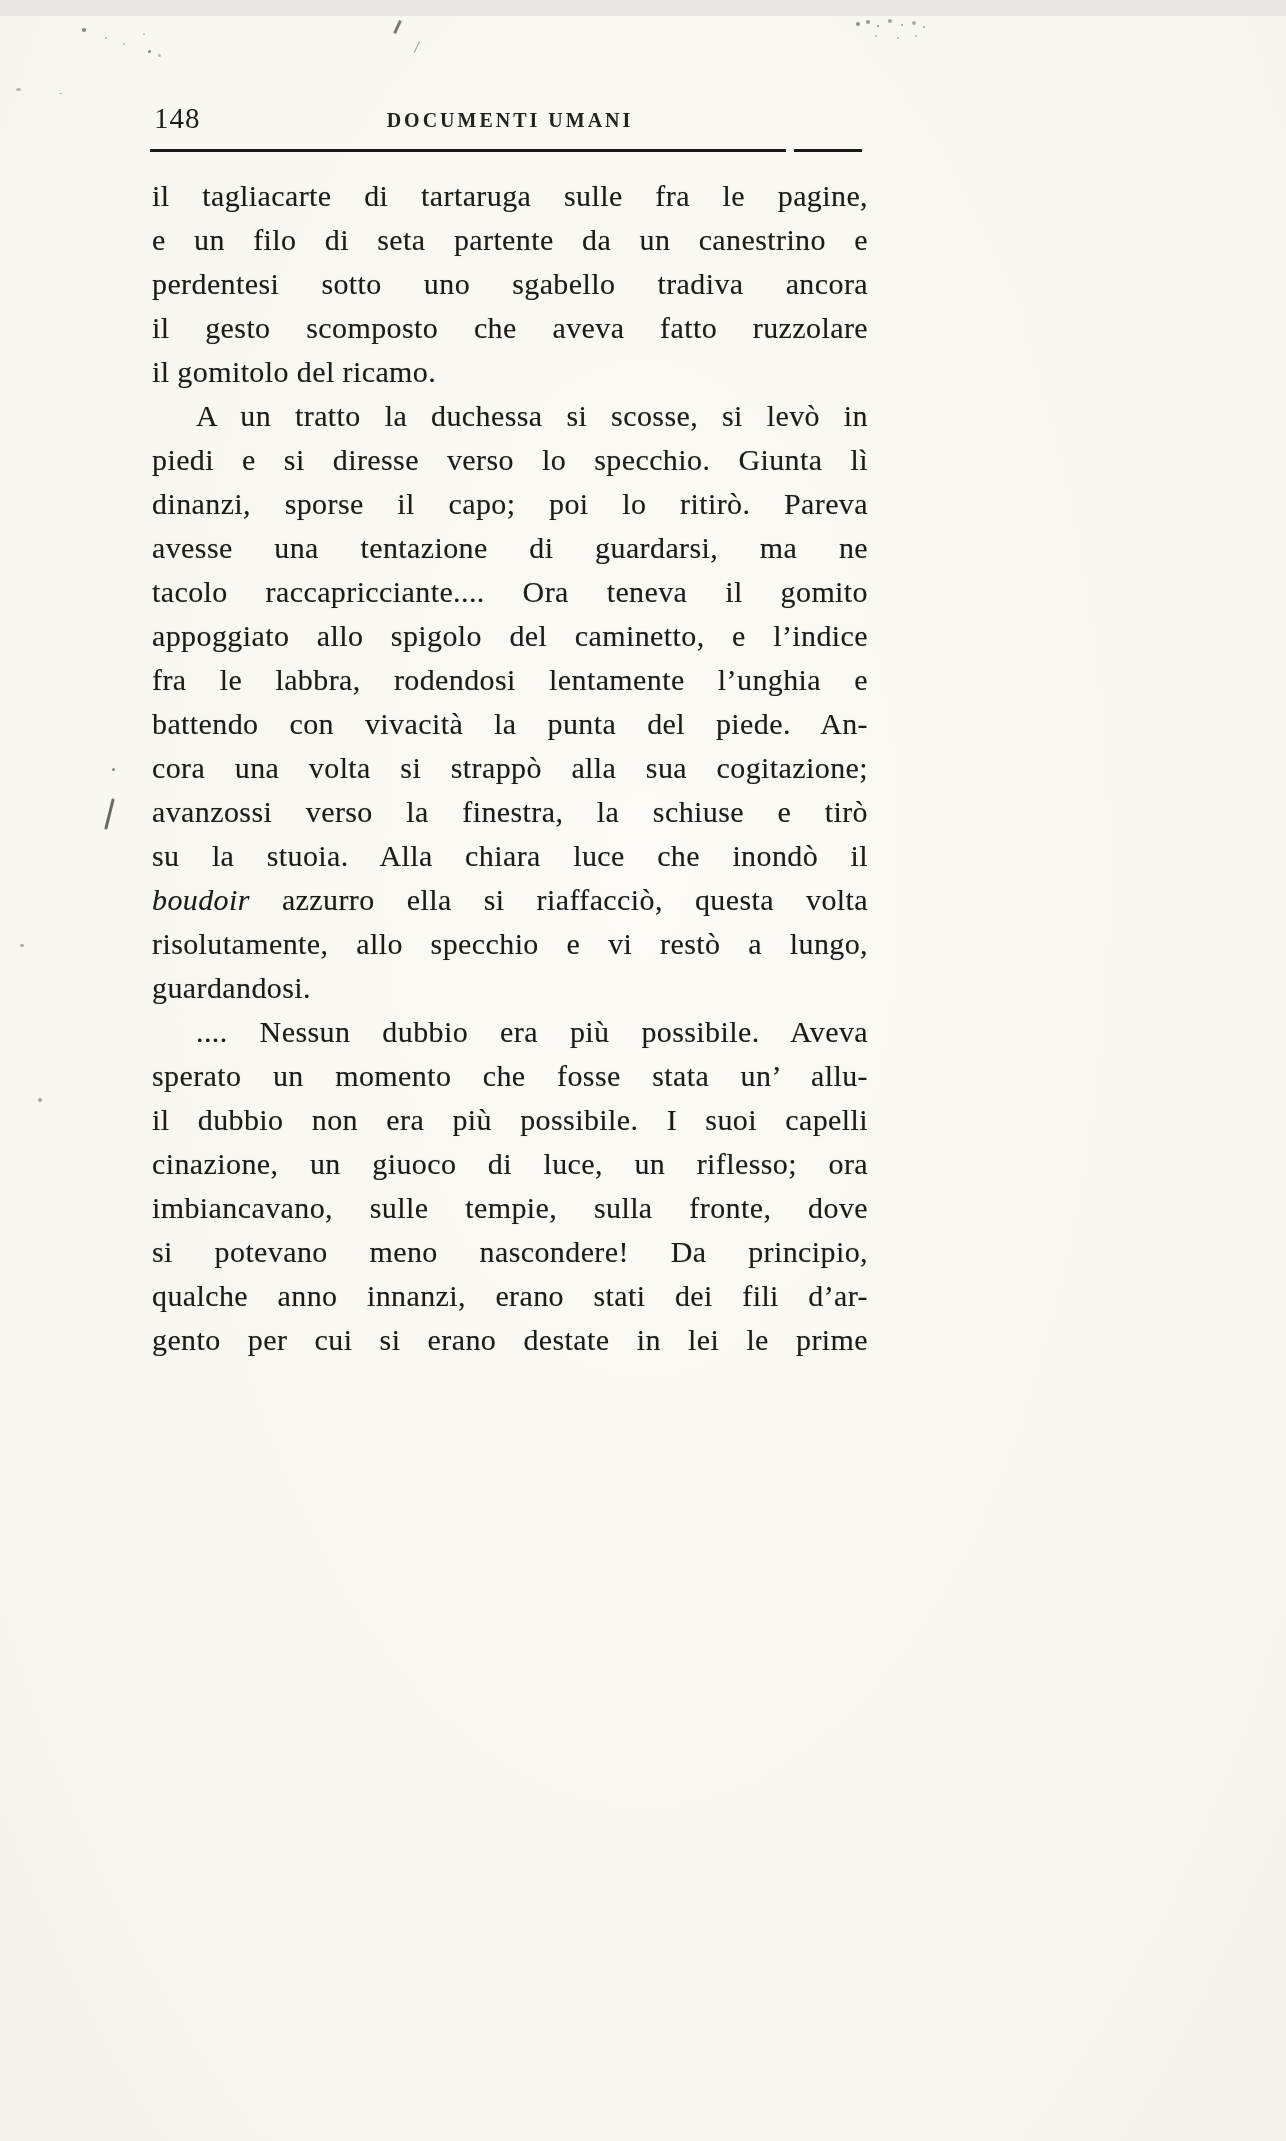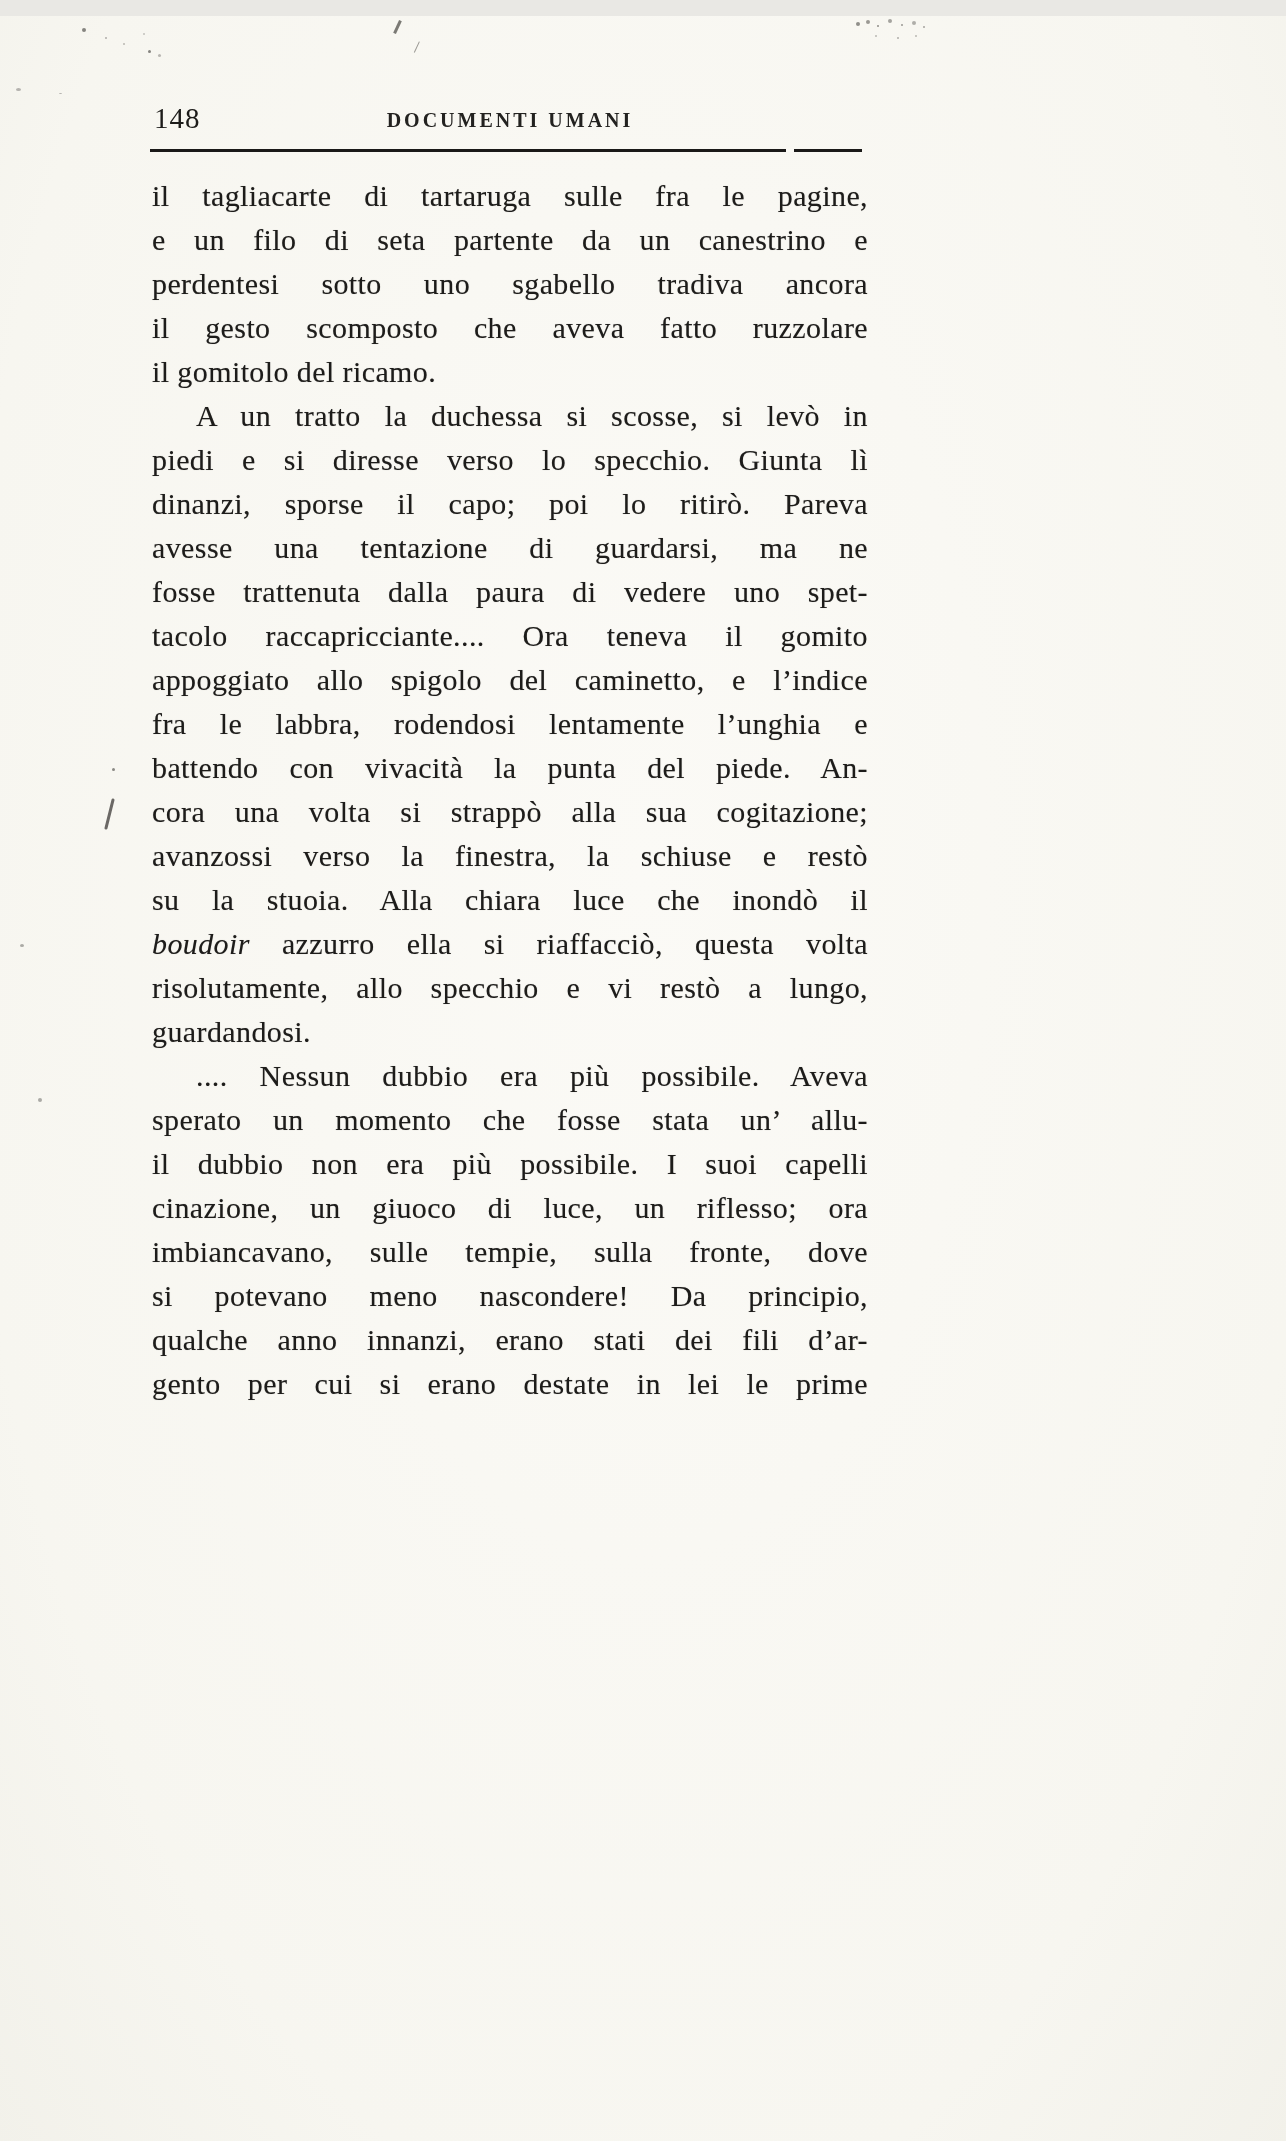--- a/index.html
+++ b/index.html
@@ -134,27 +134,26 @@
     <div class="line">il tagliacarte di tartaruga sulle fra le pagine,</div>
     <div class="line">e un filo di seta partente da un canestrino e</div>
     <div class="line">perdentesi sotto uno sgabello tradiva ancora</div>
     <div class="line">il gesto scomposto che aveva fatto ruzzolare</div>
     <div class="line last">il gomitolo del ricamo.</div>
 
     <div class="line indent">A un tratto la duchessa si scosse, si levò in</div>
     <div class="line">piedi e si diresse verso lo specchio. Giunta lì</div>
     <div class="line">dinanzi, sporse il capo; poi lo ritirò. Pareva</div>
     <div class="line">avesse una tentazione di guardarsi, ma ne</div>
-    <div class="line">fosse trattenuta dalla paura di vedere uno spet-</div>
     <div class="line">tacolo raccapricciante.... Ora teneva il gomito</div>
     <div class="line">appoggiato allo spigolo del caminetto, e l’indice</div>
     <div class="line">fra le labbra, rodendosi lentamente l’unghia e</div>
     <div class="line">battendo con vivacità la punta del piede. An-</div>
     <div class="line">cora una volta si strappò alla sua cogitazione;</div>
-    <div class="line">avanzossi verso la finestra, la schiuse e restò</div>
+    <div class="line">avanzossi verso la finestra, la schiuse e tirò</div>
     <div class="line">su la stuoia. Alla chiara luce che inondò il</div>
     <div class="line"><em class="it">boudoir</em><span> azzurro ella si riaffacciò, questa volta</span></div>
     <div class="line">risolutamente, allo specchio e vi restò a lungo,</div>
     <div class="line last">guardandosi.</div>
 
     <div class="line indent">.... Nessun dubbio era più possibile. Aveva</div>
     <div class="line">sperato un momento che fosse stata un’ allu-</div>
     <div class="line">il dubbio non era più possibile. I suoi capelli</div>
     <div class="line">cinazione, un giuoco di luce, un riflesso; ora</div>
     <div class="line">imbiancavano, sulle tempie, sulla fronte, dove</div>

